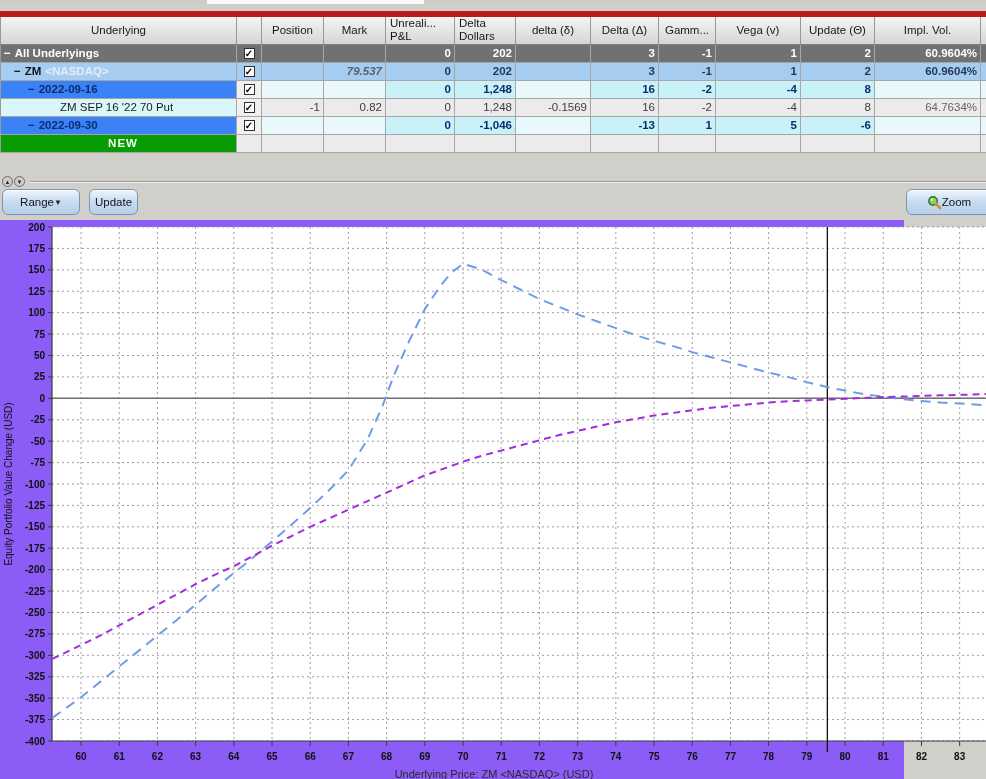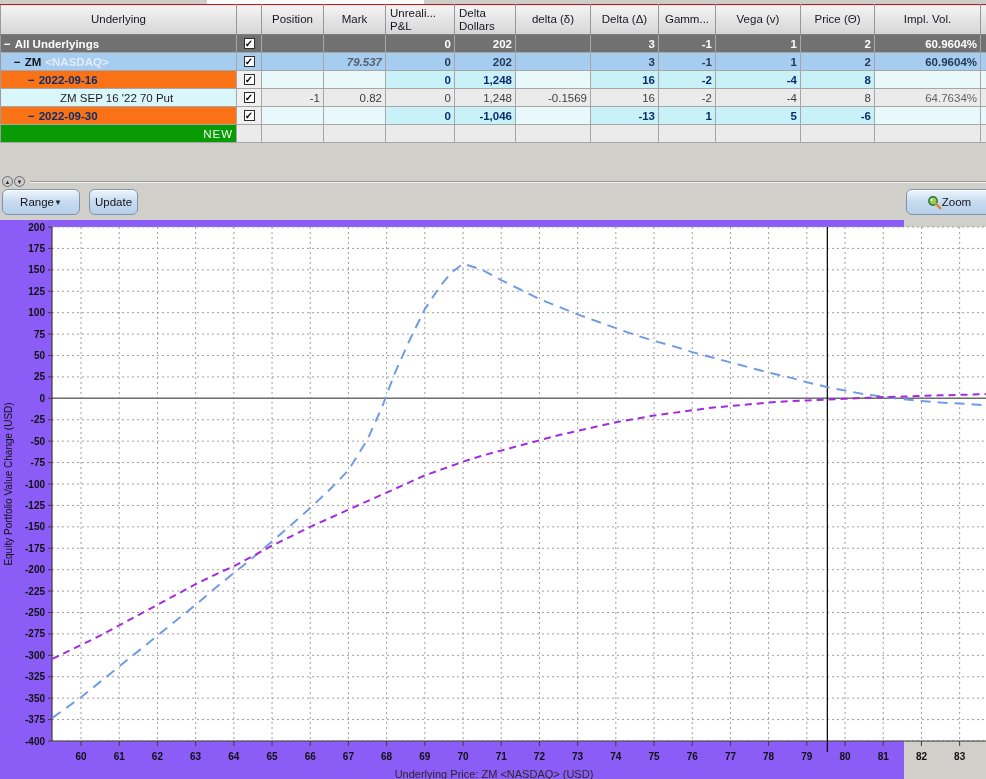--- a/index.html
+++ b/index.html
@@ -4,52 +4,52 @@
 <style>
   html,body{margin:0;padding:0}
   .app{position:relative;width:986px;height:779px;background:#d1cfc9;overflow:hidden;
        font-family:"Liberation Sans",sans-serif;}
 
   
   .top-strip{position:absolute;left:0;top:0;width:986px;height:4px;background:#cfcdc7}
   .top-strip .tab-seam{position:absolute;left:207px;top:0;width:217px;height:4px;background:#fafafa}
 
   
-  table.positions{position:absolute;left:0;top:4px;width:986px;border-collapse:collapse;
-      table-layout:fixed;font-size:11.5px;border-top:1px solid #b91c1c;border-left:1px solid #9a9a9a}
+  table.positions{position:absolute;left:0;top:11px;width:986px;border-collapse:collapse;
+      table-layout:fixed;font-size:11.5px;border-top:6px solid #b91c1c;border-left:1px solid #9a9a9a}
   .positions th,.positions td{padding:0 3px;height:18px;overflow:hidden;white-space:nowrap;
       border-right:1px solid #a6a6a6;border-bottom:1px solid #a6a6a6;box-sizing:border-box}
   .positions thead th{height:30px;background:linear-gradient(#f4f4f4,#d5d5d5);
       font-weight:400;color:#17171f;border-right:1px solid #979797;border-bottom:1px solid #808080;
       white-space:pre-line;line-height:13px;text-align:center;vertical-align:middle}
   .positions thead th.two-line{text-align:left;padding-left:4px}
   .num{text-align:right}
   .c-und{font-weight:700}
   .expand{font-weight:700;margin-right:4px}
 
   tr.r-total td{background:#717171;color:#fff;font-weight:700}
   tr.r-total td.c-und{padding-left:3px}
 
   tr.r-symbol td{background:#a6cdf0;color:#223a55;font-weight:700}
   tr.r-symbol td.c-und{padding-left:13px;color:#101418}
   tr.r-symbol .sym-tag{color:#e3edf8;font-weight:700;margin-left:4px}
   tr.r-symbol td.c-mark{font-style:italic;color:#555f6e}
 
   tr.r-date td{background:#c9f1f8;color:#0b2d6e;font-weight:700}
-  tr.r-date td.c-und{background:#f97316;padding-left:27px}
+  tr.r-date td.c-und{background:#3b82f6;padding-left:27px}
   tr.r-date td.c-check{background:#f0f0f0}
   tr.r-date td.c-empty{background:#e9f8fb}
 
   tr.r-leaf td{background:#ebebeb;color:#3d3d3d;font-weight:400}
   tr.r-leaf td.c-und{background:#d9f6fb;padding-left:59px;color:#1d1d1d;font-weight:400}
   tr.r-leaf td.c-check{background:#f0f0f0}
   tr.r-leaf td.c-iv{color:#636363}
 
   tr.r-new td{background:#ebebeb}
-  tr.r-new td.c-und{background:#089b04;color:#f2fff2;text-align:right;font-weight:400;
+  tr.r-new td.c-und{background:#089b04;color:#f2fff2;text-align:center;font-weight:700;
       letter-spacing:1px;padding-left:12px}
 
   .cbx{width:11px;height:11px;margin:0 auto;background:#fefefe;border:1px solid #2e2e2e;
       font-size:10px;line-height:9px;text-align:center;color:#000;font-weight:700;box-sizing:border-box}
 
   
   .splitter-line{position:absolute;left:30px;right:0;top:181px;height:0;
       border-top:1px solid #9a9a9a;border-bottom:1px solid #f2f2f2}
   .split-btn{position:absolute;top:176px;width:11px;height:11px;border-radius:50%;
       background:#cdcdcd;border:1px solid #6c6c6c;font-size:6px;line-height:11px;text-align:center;
@@ -103,21 +103,21 @@
           <th>Position</th>
           <th>Mark</th>
           <th class="two-line">Unreali...
 P&amp;L</th>
           <th class="two-line">Delta
 Dollars</th>
           <th>delta (δ)</th>
           <th>Delta (Δ)</th>
           <th>Gamm...</th>
           <th>Vega (v)</th>
-          <th>Price (Θ)</th>
+          <th>Update (Θ)</th>
           <th>Impl. Vol.</th>
           <th></th>
         </tr>
       </thead>
     <tbody>
         <tr class="r-total">
           <td class="c-und"><span class="expand">−</span><span>All Underlyings</span></td>
           <td class="c-check">
             <div class="cbx">✓</div>
           </td>

